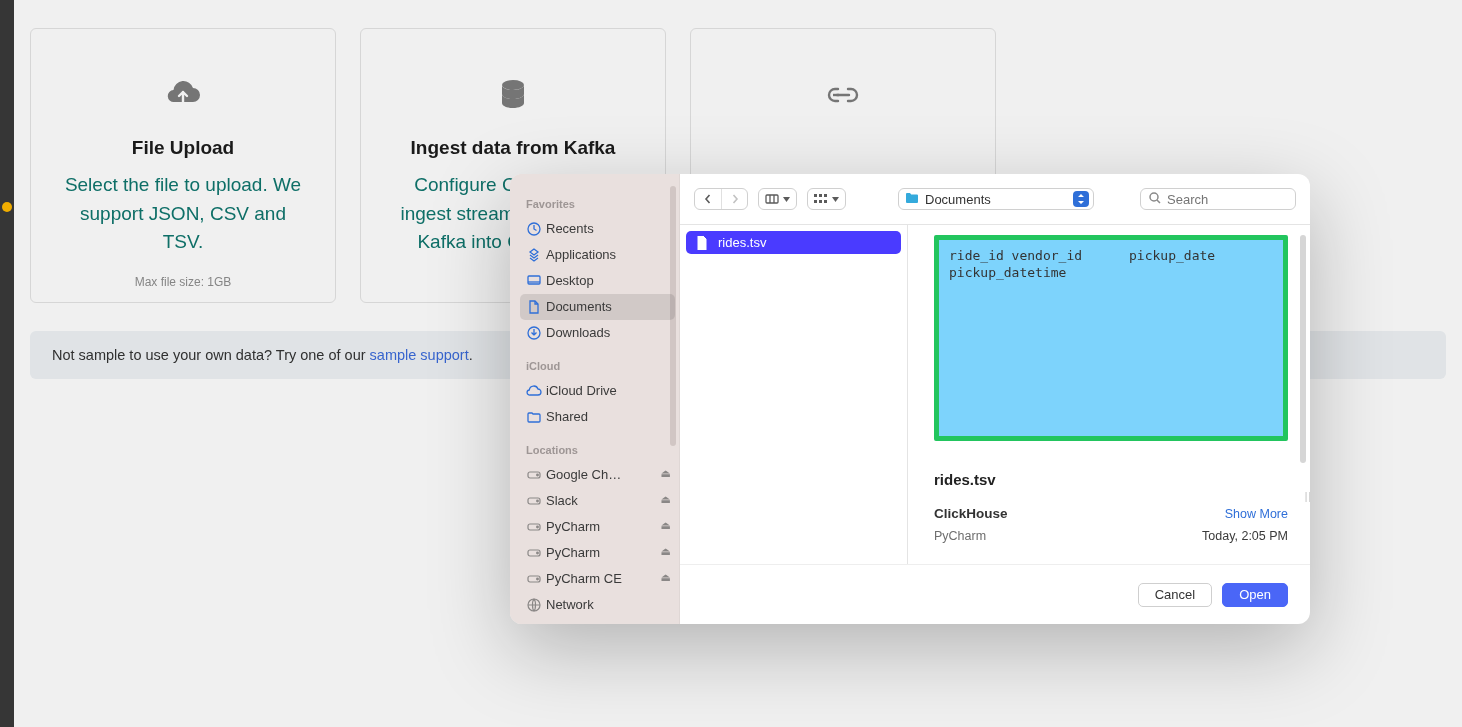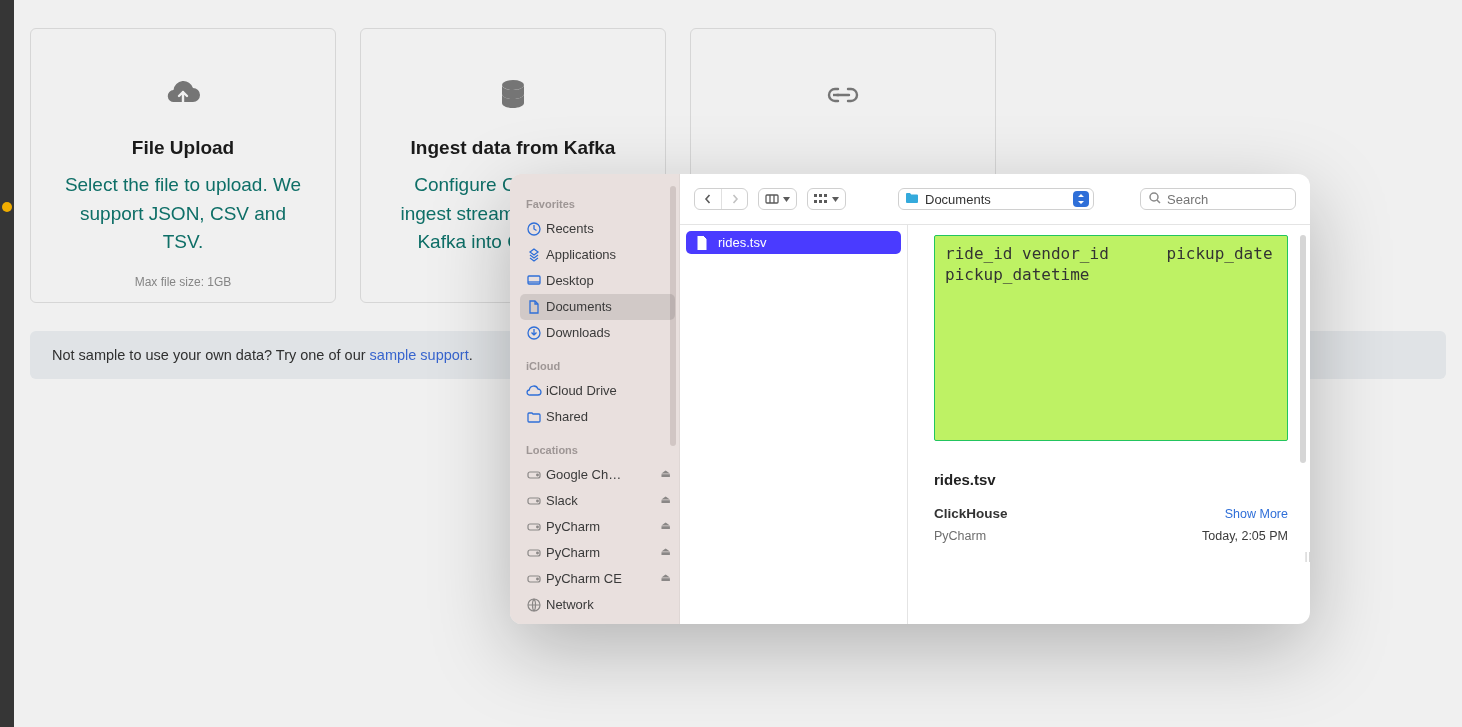--- a/index.html
+++ b/index.html
@@ -251,27 +251,27 @@
     .fd-file-row .doc-ic { width:14px; height:14px; flex:none; }
     .fd-preview {
       flex:1;
       padding: 10px 22px 0 26px;
       display:flex;
       flex-direction:column;
       min-width:0;
       position:relative;
     }
     .preview-box {
-      background:#bef264;
-      border:1px solid #22c55e;
+      background:#7dd3fc;
+      border:5px solid #22c55e;
       border-radius:2px;
       height:206px;
       padding:8px 10px;
       font-family: ui-monospace, Menlo, monospace;
-      font-size:16px;
+      font-size:13px;
       color:#333;
       white-space:pre-wrap;
       line-height:1.3;
     }
     .preview-name { font-size:15px; font-weight:600; margin-top:30px; color:#222; }
     .preview-sub  { font-size:13px; color:#6e6e6e; margin-top:4px; }
     .info-header {
       display:flex; justify-content:space-between; align-items:baseline;
       margin-top:18px;
     }
@@ -579,14 +579,22 @@
             <div class="info-row">
               <span>PyCharm</span>
               <span class="v">Today, 2:05 PM</span>
             </div>
           </div>
         <div class="fd-preview-scroll"></div>
         <div class="drag-handles">||</div>
       </div>
     </div>
 
+    <div class="fd-footer">
+      <div class="btn secondary">
+        <span>Cancel</span>
+      </div>
+      <div class="btn primary">
+        <span>Open</span>
+      </div>
+    </div>
   </div>
 </div>
 
 </body></html>

